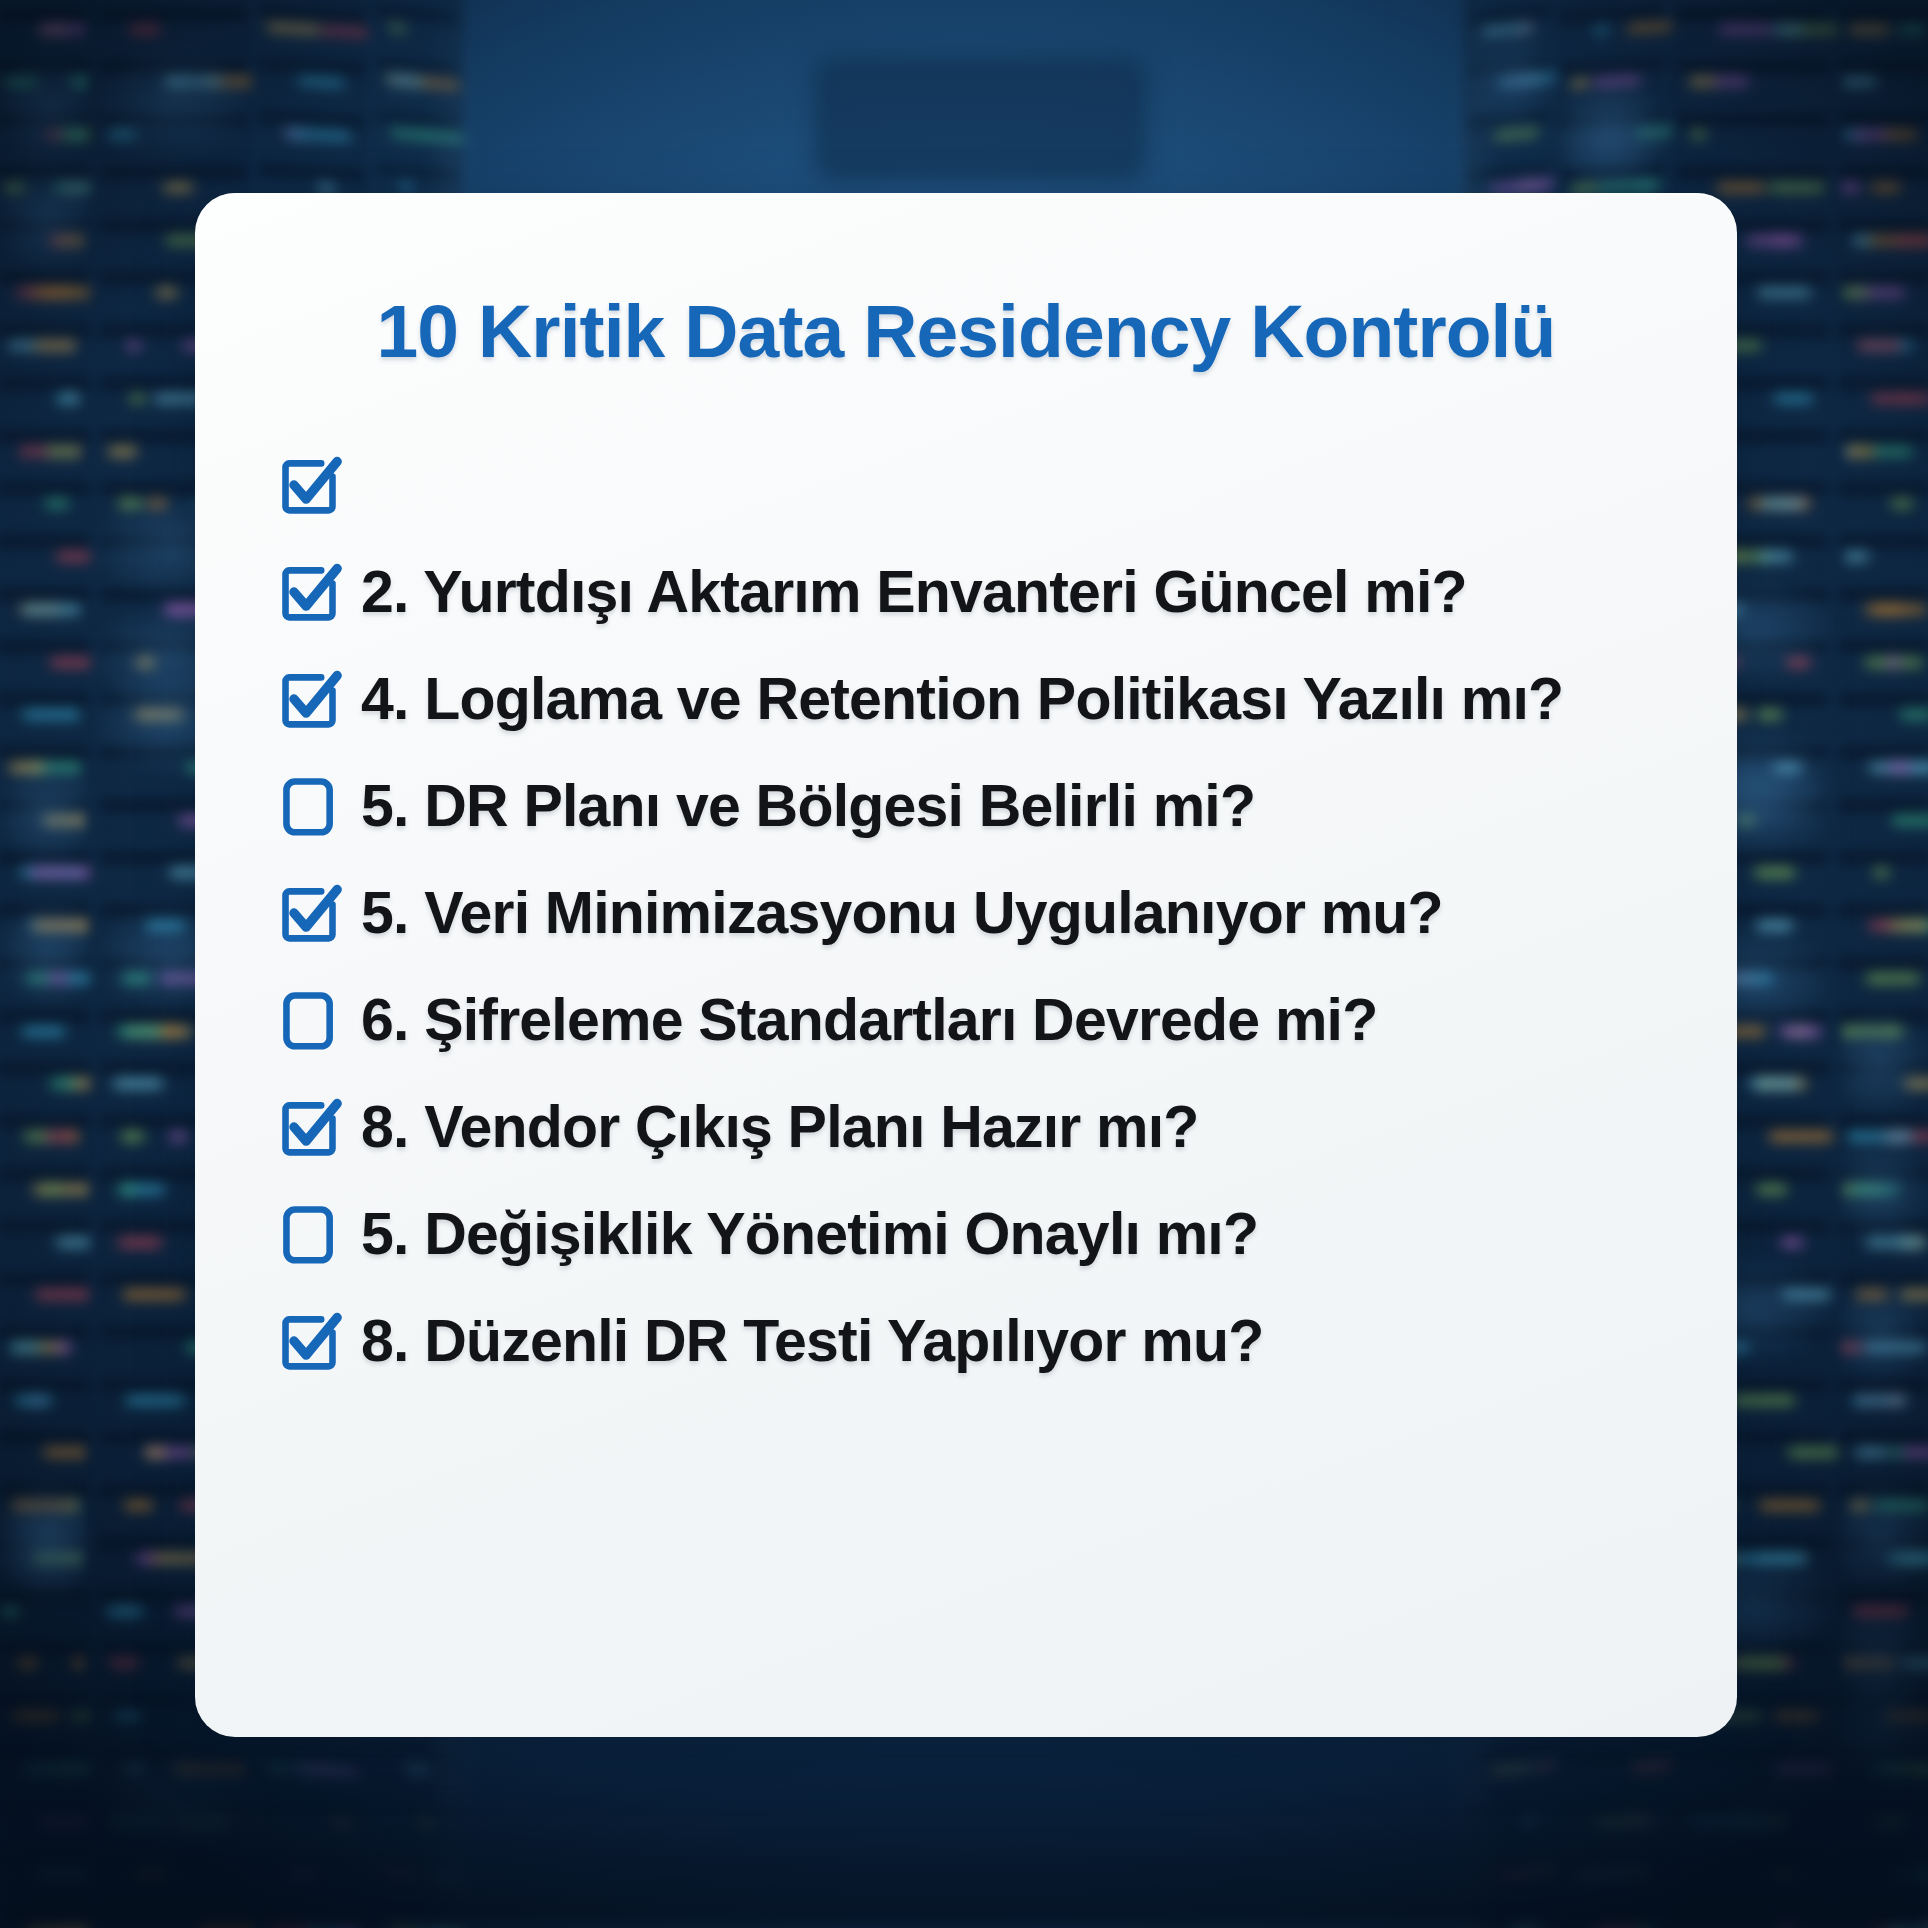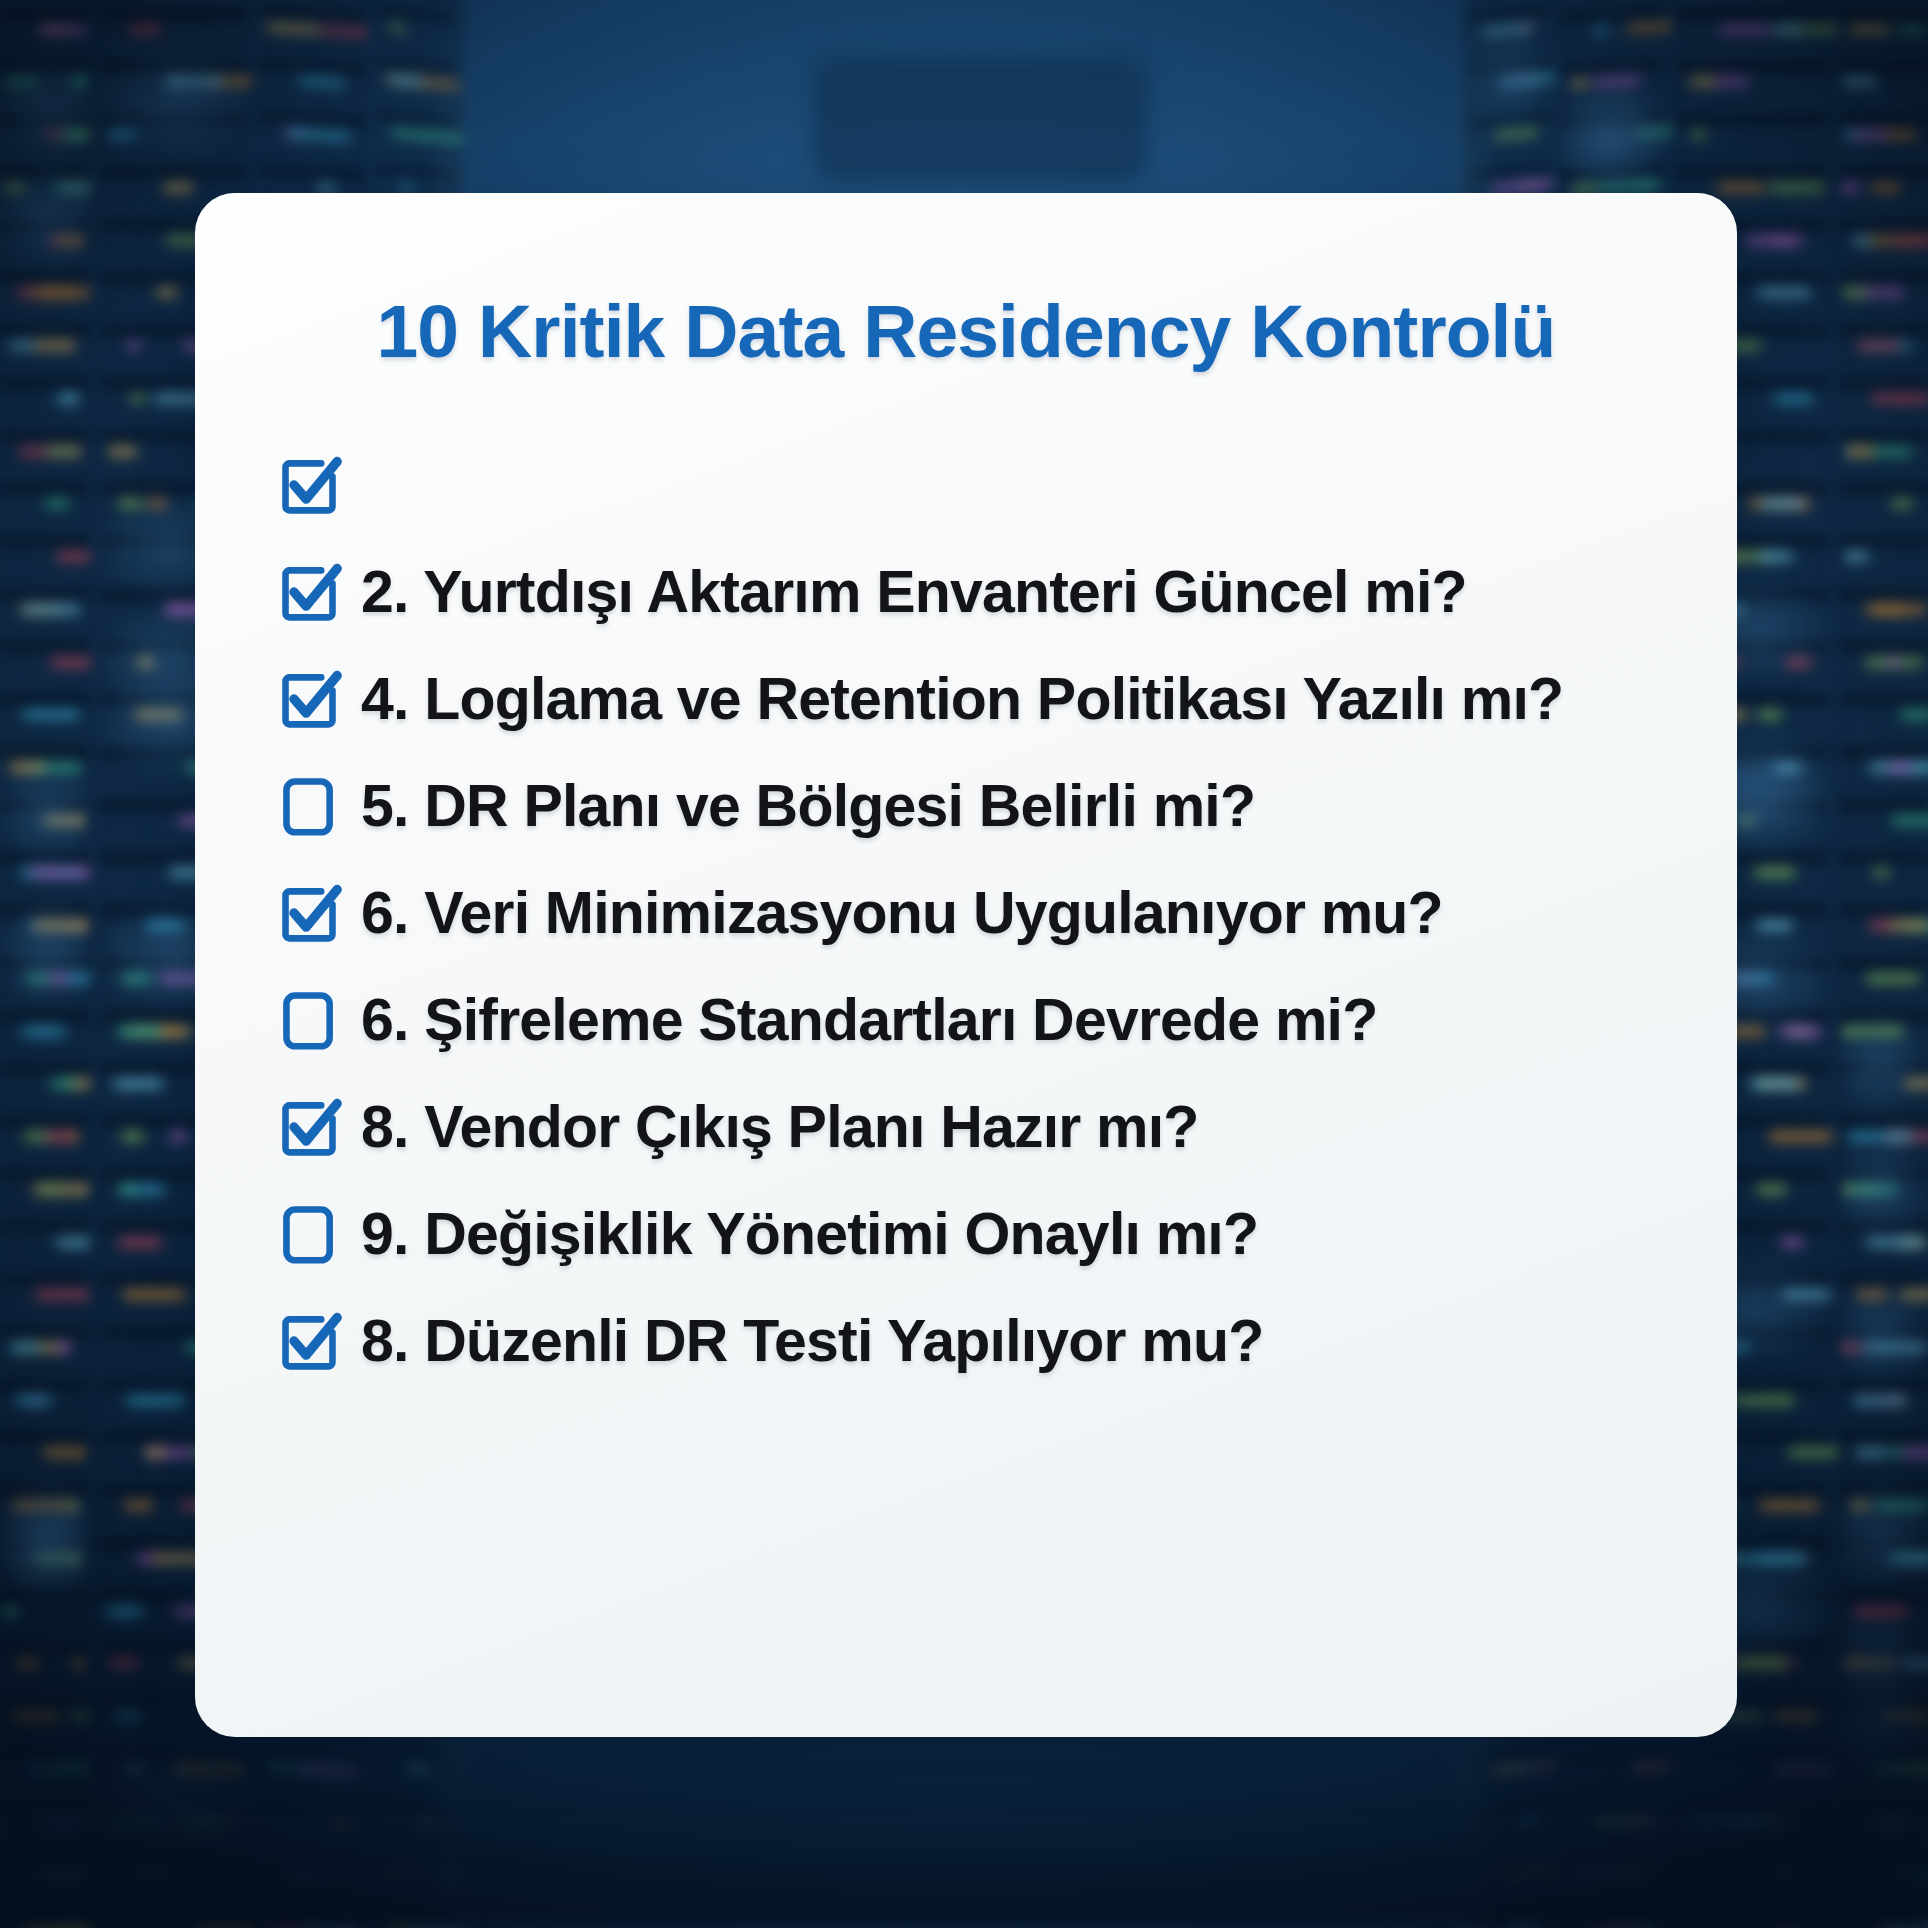--- a/index.html
+++ b/index.html
@@ -1144,21 +1144,21 @@
           </span>
           <span class="row-label">5. DR Planı ve Bölgesi Belirli mi?</span>
         </li>
         <li class="check-row">
           <span class="cb">
             <svg viewBox="0 0 66 66" aria-hidden="true">
               <path d="M58 24 V56 a4 4 0 0 1 -4 4 H12 a4 4 0 0 1 -4 -4 V14 a4 4 0 0 1 4 -4 H46" fill="none" stroke="#1667b8" stroke-width="7" stroke-linecap="round" stroke-linejoin="round"></path>
               <path d="M17 33 L30 48 L63 8" fill="none" stroke="#1667b8" stroke-width="10" stroke-linecap="round" stroke-linejoin="round"></path>
             </svg>
           </span>
-          <span class="row-label">6. Veri Minimizasyonu Uygulanıyor mu?</span>
+          <span class="row-label">5. Veri Minimizasyonu Uygulanıyor mu?</span>
         </li>
         <li class="check-row">
           <span class="cb">
             <svg viewBox="0 0 66 66" aria-hidden="true">
               <rect x="9" y="7" width="46" height="54" rx="9" ry="9" fill="none" stroke="#1667b8" stroke-width="7"></rect>
             </svg>
           </span>
           <span class="row-label">6. Şifreleme Standartları Devrede mi?</span>
         </li>
         <li class="check-row">
@@ -1169,21 +1169,21 @@
             </svg>
           </span>
           <span class="row-label">8. Vendor Çıkış Planı Hazır mı?</span>
         </li>
         <li class="check-row">
           <span class="cb">
             <svg viewBox="0 0 66 66" aria-hidden="true">
               <rect x="9" y="7" width="46" height="54" rx="9" ry="9" fill="none" stroke="#1667b8" stroke-width="7"></rect>
             </svg>
           </span>
-          <span class="row-label">9. Değişiklik Yönetimi Onaylı mı?</span>
+          <span class="row-label">5. Değişiklik Yönetimi Onaylı mı?</span>
         </li>
         <li class="check-row">
           <span class="cb">
             <svg viewBox="0 0 66 66" aria-hidden="true">
               <path d="M58 24 V56 a4 4 0 0 1 -4 4 H12 a4 4 0 0 1 -4 -4 V14 a4 4 0 0 1 4 -4 H46" fill="none" stroke="#1667b8" stroke-width="7" stroke-linecap="round" stroke-linejoin="round"></path>
               <path d="M17 33 L30 48 L63 8" fill="none" stroke="#1667b8" stroke-width="10" stroke-linecap="round" stroke-linejoin="round"></path>
             </svg>
           </span>
           <span class="row-label">8. Düzenli DR Testi Yapılıyor mu?</span>
         </li>

